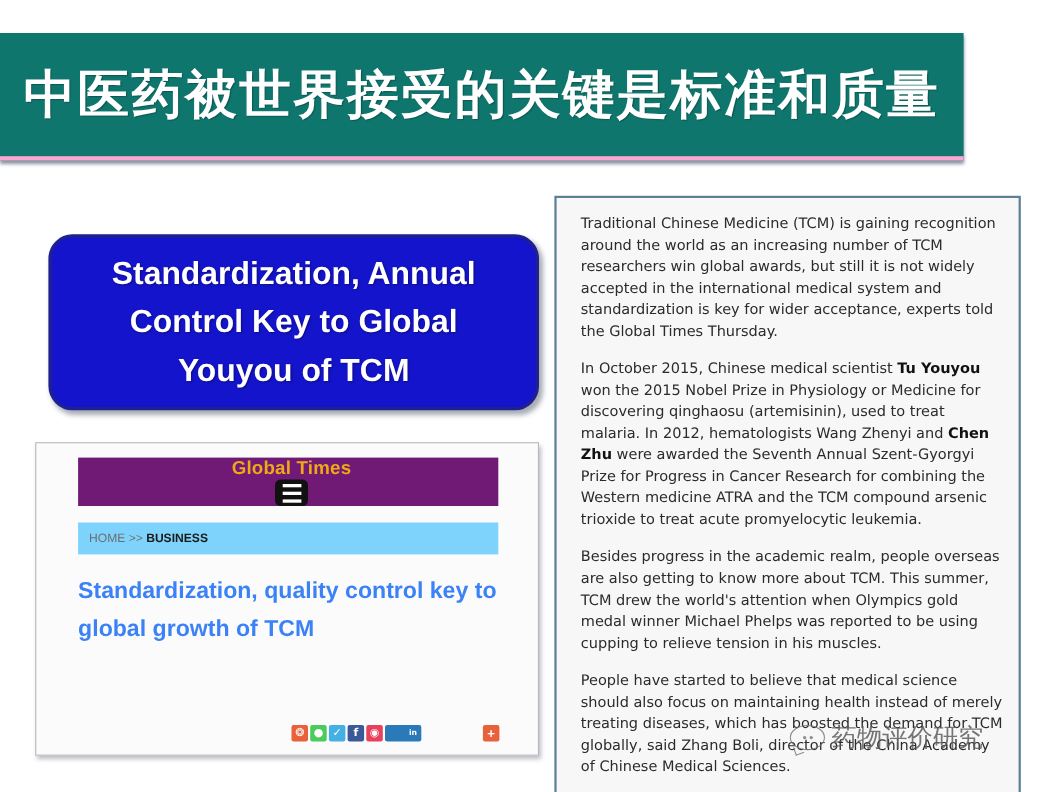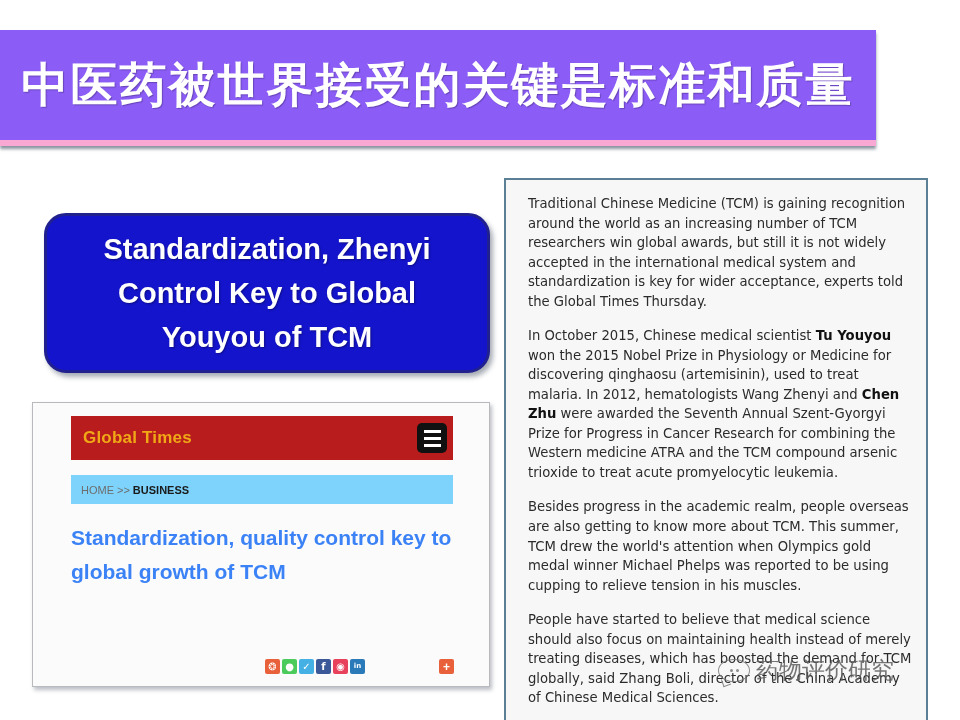--- a/index.html
+++ b/index.html
@@ -15,23 +15,23 @@
     position: relative;
   }
 
   
   .header-banner {
     position: absolute;
     left: 0;
     top: 30px;
     width: 876px;
     height: 116px;
-    background: #8b5cf6;
+    background: #0f766e;
     box-shadow: 0 3px 3px rgba(40,60,80,0.55);
-    border-bottom: 6px solid #f9a8d4;
+    border-bottom: 4px solid #f9a8d4;
     box-sizing: border-box;
     display: flex;
     align-items: center;
     justify-content: center;
   }
   .header-title {
     color: #ffffff;
     font-size: 47px;
     font-weight: bold;
     letter-spacing: 2px;
@@ -80,26 +80,27 @@
     border: 1px solid #b9b9bd;
     box-shadow: 2px 3px 4px rgba(60,70,90,0.35);
     padding: 0;
   }
   .gt-redbar {
     position: absolute;
     left: 38px;
     top: 13px;
     width: 382px;
     height: 44px;
-    background: #b91c1c;
+    background: #701a75;
     display: flex;
     align-items: center;
     justify-content: space-between;
     padding: 0 6px 0 12px;
     box-sizing: border-box;
+    flex-direction: column;
   }
   .gt-logo {
     color: #f0a816;
     font-size: 17px;
     font-weight: bold;
     letter-spacing: 0.2px;
   }
   .gt-hamburger {
     width: 30px;
     height: 30px;
@@ -260,21 +261,21 @@
   }
 </style>
 </head>
 <body>
 
 <div class="header-banner">
   <div class="header-title">中医药被世界接受的关键是标准和质量</div>
 </div>
 
 <div class="blue-box">
-  <div class="blue-box-line">Standardization, Zhenyi</div>
+  <div class="blue-box-line">Standardization, Annual</div>
   <div class="blue-box-line">Control  Key to  Global</div>
   <div class="blue-box-line">Youyou of TCM</div>
 </div>
 
 <div class="gt-panel">
 
   <div class="gt-redbar">
     <span class="gt-logo">Global Times</span>
     <span class="gt-hamburger">
       <i></i>
@@ -291,21 +292,21 @@
 
   <div class="gt-headline">Standardization, quality control key to global growth of TCM</div>
 
 
   <div class="gt-social">
       <span class="soc" style="background: rgb(232, 97, 58);">❂</span>
       <span class="soc" style="background: rgb(75, 203, 91);">●</span>
       <span class="soc" style="background: rgb(69, 176, 227);">✓</span>
       <span class="soc" style="background: rgb(59, 89, 152);">f</span>
       <span class="soc" style="background: rgb(232, 65, 92);">◉</span>
-      <span class="soc" style="background: rgb(42, 122, 185); font-size: 7px;">in</span>
+      <span class="soc" style="background: rgb(42, 122, 185); font-size: 7px; padding-left: 18px;">in</span>
     </div>
 
   <div class="gt-plus">+</div>
 </div>
 
 <div class="text-panel">
     <p><span>Traditional Chinese Medicine (TCM) is gaining recognition around the world as an increasing number of TCM researchers win global awards, but still it is not widely accepted in the international medical system and standardization is key for wider acceptance, experts told the Global Times Thursday.</span></p>
     <p><span>In October 2015, Chinese medical scientist </span><b>Tu Youyou</b><span> won the 2015 Nobel Prize in Physiology or Medicine for discovering qinghaosu (artemisinin), used to treat malaria. In 2012, hematologists Wang Zhenyi and </span><b>Chen Zhu</b><span> were awarded the Seventh Annual Szent-Gyorgyi Prize for Progress in Cancer Research for combining the Western medicine ATRA and the TCM compound arsenic trioxide to treat acute promyelocytic leukemia.</span></p>
     <p><span>Besides progress in the academic realm, people overseas are also getting to know more about TCM. This summer, TCM drew the world's attention when Olympics gold medal winner Michael Phelps was reported to be using cupping to relieve tension in his muscles.</span></p>
     <p><span>People have started to believe that medical science should also focus on maintaining health instead of merely treating diseases, which has boosted the demand for TCM globally, said Zhang Boli, director of the China Academy of Chinese Medical Sciences.</span></p>

